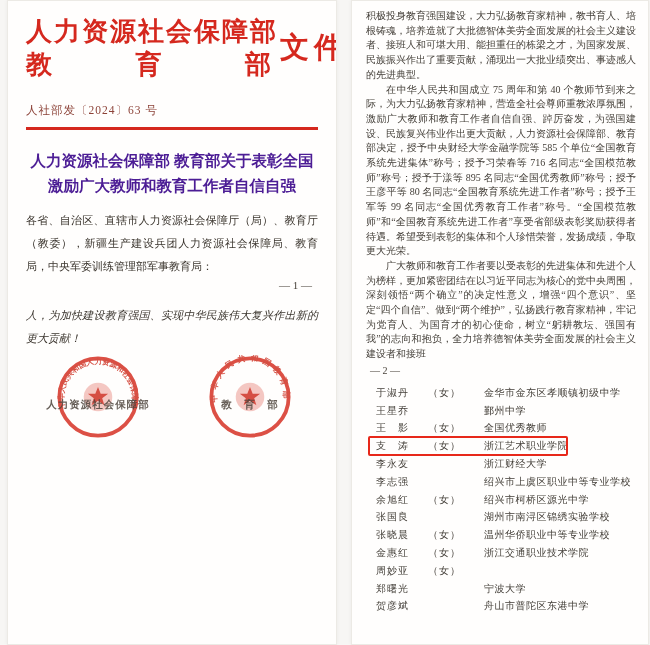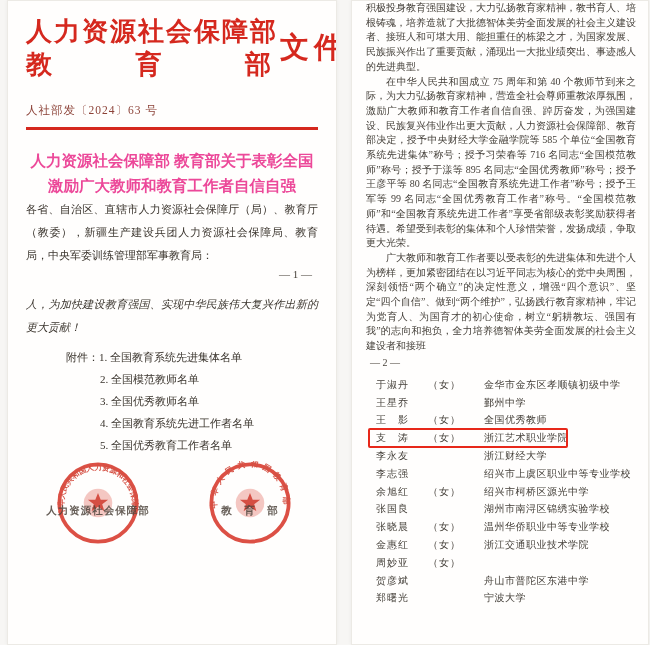--- a/index.html
+++ b/index.html
@@ -11,36 +11,36 @@
   }
   .canvas { position:relative; width:650px; height:645px; display:flex; }
   .page {
     background:#fffefd;
     border:1px solid #eceae5;
     box-shadow:0 0 4px rgba(0,0,0,.05);
     overflow:hidden;
     color:#3a352f;
   }
   .page-left  { width:330px; height:645px; margin-left:7px;  padding:6px 18px 0 18px; }
-  .page-right { width:298px; height:645px; margin-left:14px; padding:0 12px 0 14px; }
+  .page-right { width:298px; height:645px; margin-left:14px; padding:8px 12px 0 14px; }
 
   
   .hdr { display:flex; align-items:center; margin-top:8px; }
   .hdr-names { flex:1; color:#d5281e; font-weight:bold; }
   .hdr-line1 { font-size:26px; line-height:33px; letter-spacing:2px; white-space:nowrap; }
   .hdr-line2 { font-size:26px; line-height:33px; text-align:justify; text-align-last:justify; width:245px; }
   .hdr-suffix { color:#d5281e; font-weight:bold; font-size:29px; letter-spacing:5px; margin-left:2px; white-space:nowrap;text-align:center; }
 
   .doc-number { text-align:left; margin-top:22px; font-size:11.5px; color:#8c4238; letter-spacing:1px; }
   .red-rule   { height:2.5px; background:#d5281e; margin-top:9px; }
 
-  .doc-title  { margin-top:18px; text-align:center; font-weight:bold; font-size:15.5px; line-height:25px; color:#ec4899; }
+  .doc-title  { margin-top:18px; text-align:center; font-weight:bold; font-size:15.5px; line-height:25px; color:#4c1d95; }
 
   .body-text  { font-size:11px; line-height:23px; text-align:justify; color:#3a342d; }
-  .salutation { }
+  .salutation { margin-top:11px; }
   .indent     { text-indent:2em; }
   .pagenum-1  { text-align:right; font-size:11px; color:#4a443c; margin-top:1px; padding-right:6px; }
   .para-cont  { margin-top:13px;font-style:italic; }
 
   .attachments { margin-top:7px; font-size:11px; line-height:22px; color:#3a342d; }
   .attach-line { padding-left:40px; }
   .attach-line.follow { padding-left:74px; }
 
   
   .seal-row { display:flex; justify-content:space-between; padding:0 26px 0 30px; margin-top:5px; }
@@ -89,27 +89,20 @@
     <div class="doc-title">
       <div>人力资源社会保障部 教育部关于表彰全国</div>
       <div>激励广大教师和教育工作者自信自强</div>
     </div>
 
     <div class="body-text salutation">各省、自治区、直辖市人力资源社会保障厅（局）、教育厅（教委），新疆生产建设兵团人力资源社会保障局、教育局，中央军委训练管理部军事教育局：</div>
     <div class="pagenum-1">— 1 —</div>
 
     <div class="body-text para-cont">人，为加快建设教育强国、实现中华民族伟大复兴作出新的更大贡献！</div>
 
-    <div class="attachments" id="attachments">
-        <div class="attach-line">附件：1. 全国教育系统先进集体名单</div>
-        <div class="attach-line follow">2. 全国模范教师名单</div>
-        <div class="attach-line follow">3. 全国优秀教师名单</div>
-        <div class="attach-line follow">4. 全国教育系统先进工作者名单</div>
-        <div class="attach-line follow">5. 全国优秀教育工作者名单</div>
-      </div>
 
     <div class="seal-row">
 
       <div class="seal">
         <svg viewBox="0 0 100 100">
           <circle cx="50" cy="50" r="46" fill="none" stroke="#d8392c" stroke-width="4.5"></circle>
           <circle cx="50" cy="50" r="17" fill="#dd4b3c" opacity="0.35"></circle>
           <defs>
               <path id="arcL" d="M 11,64 A 41,41 0 1 1 89,64" fill="none"></path>
             </defs>
@@ -197,26 +190,26 @@
         <div class="roster-row">
           <span class="r-name">金惠红</span>
           <span class="r-gender">（女）</span>
           <span class="r-school">浙江交通职业技术学院</span>
         </div>
         <div class="roster-row">
           <span class="r-name">周妙亚</span>
           <span class="r-gender">（女）</span>
         </div>
         <div class="roster-row">
+          <span class="r-name">郑曙光</span>
+          <span class="r-gender"></span>
+          <span class="r-school">宁波大学</span>
+        </div>
+        <div class="roster-row">
           <span class="r-name">贺彦斌</span>
           <span class="r-gender"></span>
           <span class="r-school">舟山市普陀区东港中学</span>
         </div>
-        <div class="roster-row">
-          <span class="r-name">郑曙光</span>
-          <span class="r-gender"></span>
-          <span class="r-school">宁波大学</span>
-        </div>
       </div>
 
   </div>
 
 </div>
 
 </body></html>

